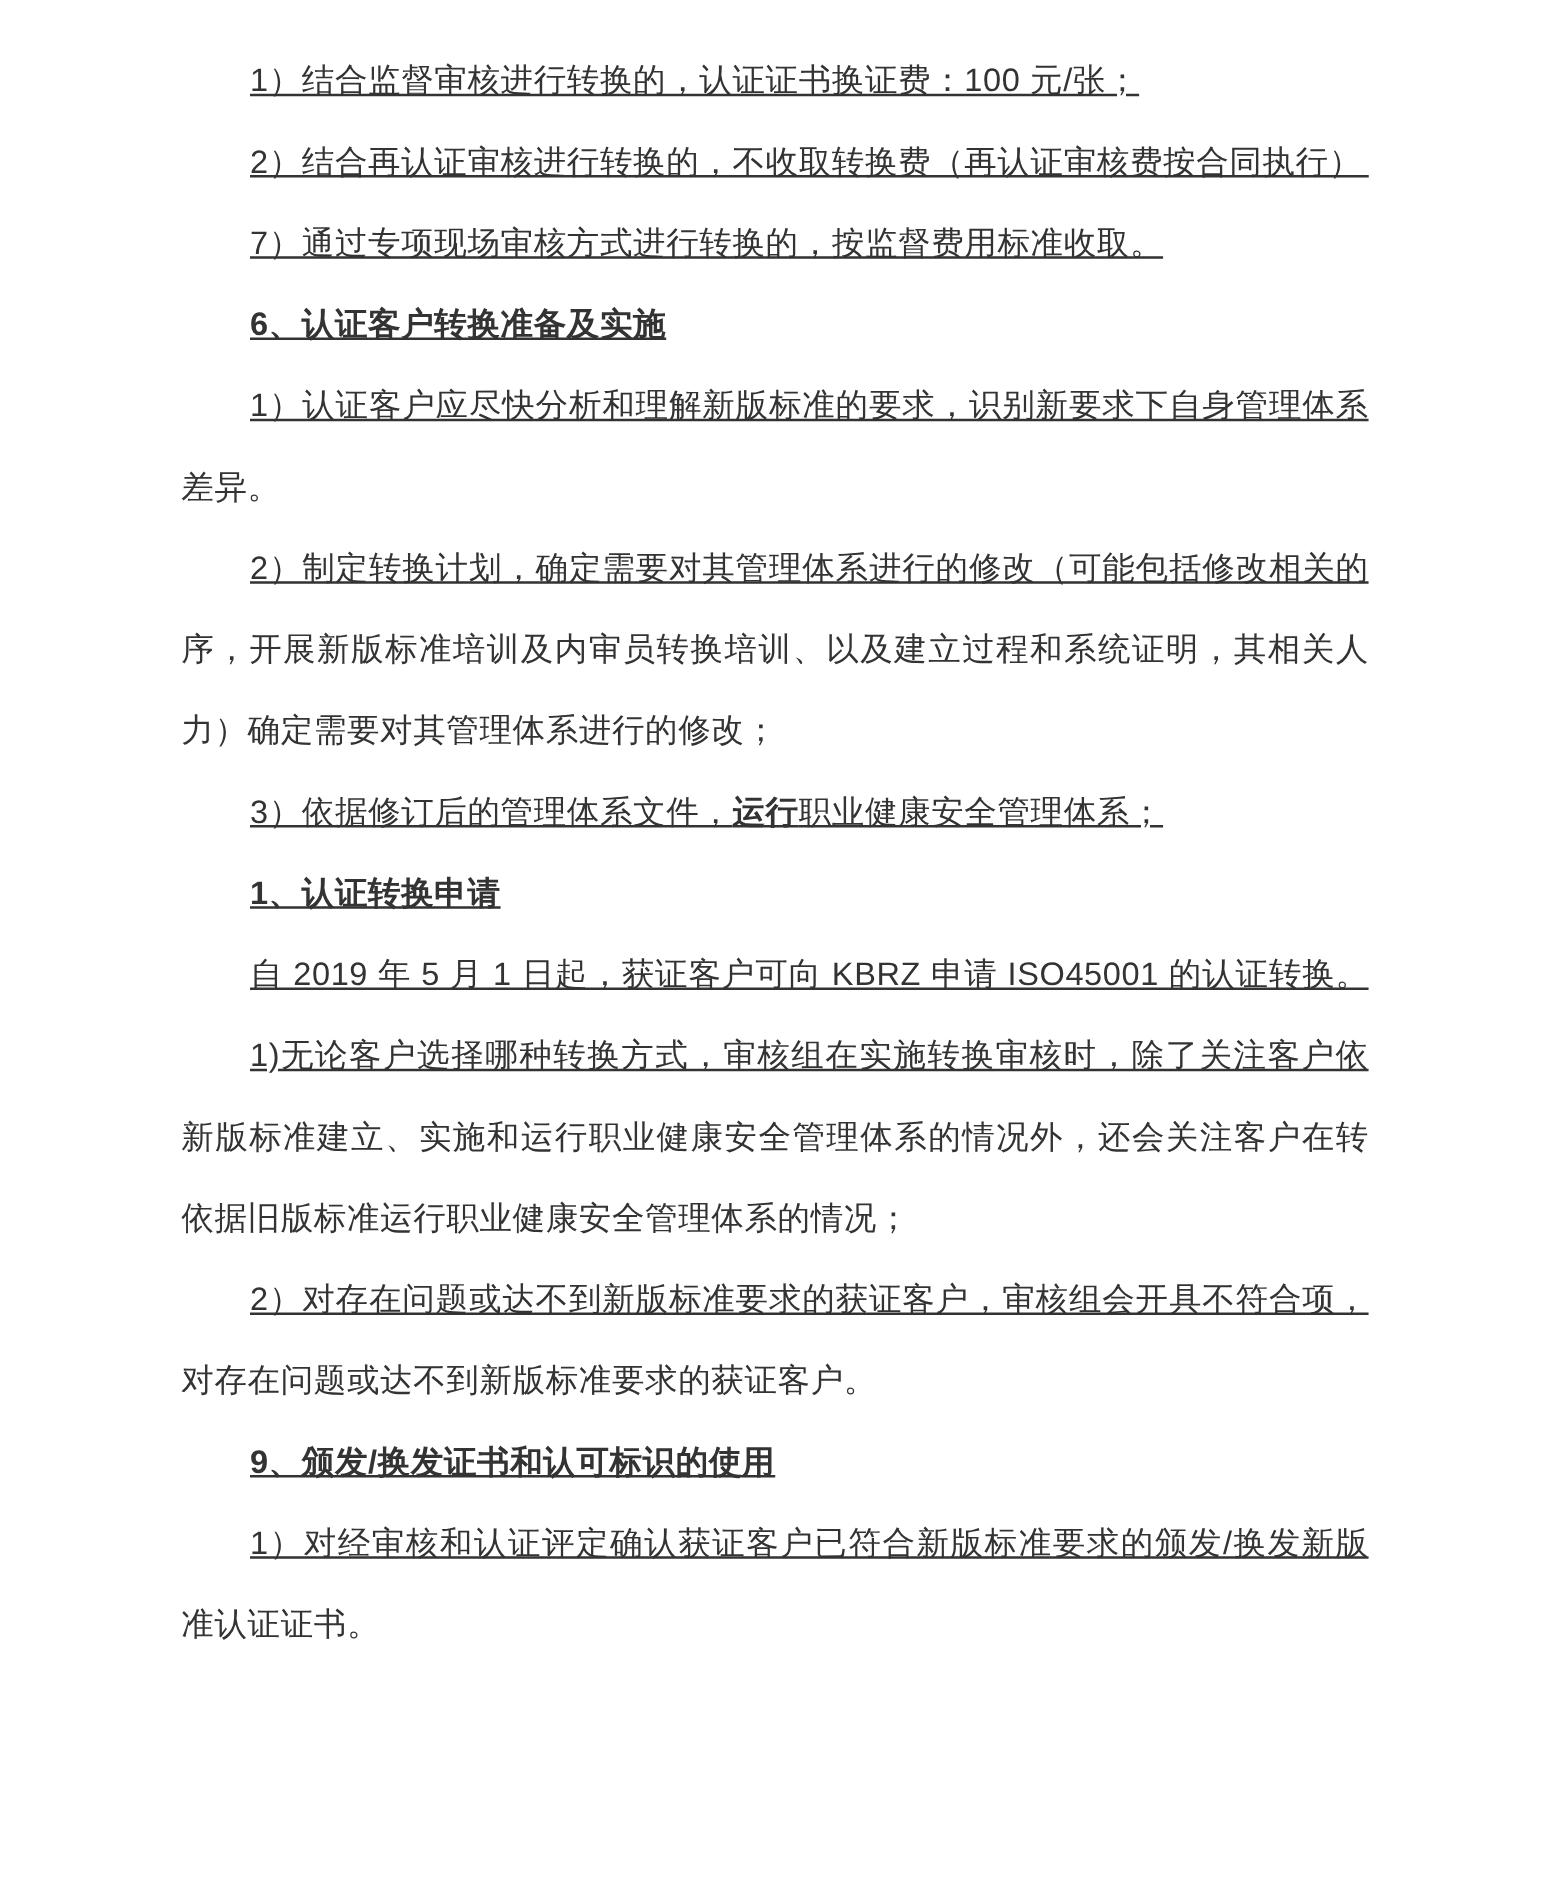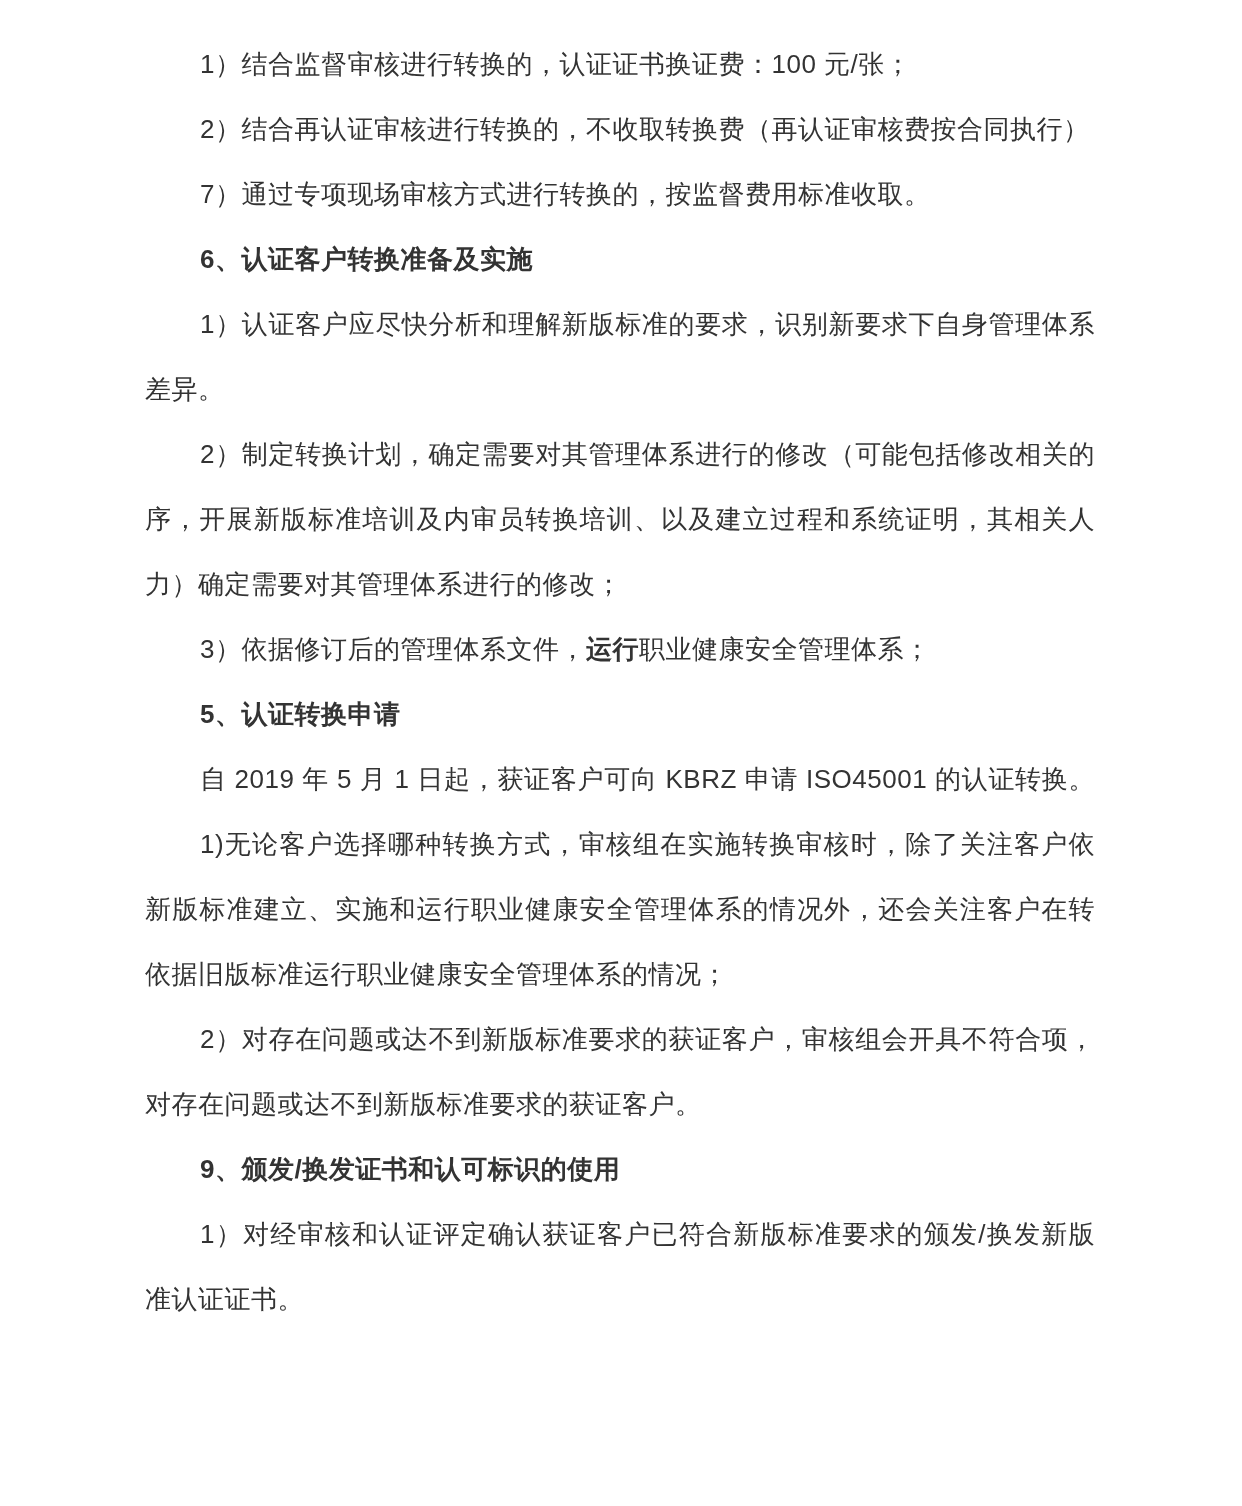--- a/index.html
+++ b/index.html
@@ -34,20 +34,21 @@
     letter-spacing: 0.5px;
   }
   .line.fill {
     white-space: normal;
     text-align: justify;
     text-align-last: justify;
     text-justify: inter-ideograph;
   }
   .line.indent {
     padding-left: 55px;
+    text-decoration: underline;
   }
   .line.heading {
     font-weight: bold;
   }
   .seg-bold {
     font-weight: bold;
   }
 </style>
 </head>
 <body>
@@ -57,21 +58,21 @@
       <div class="line indent"><span class="seg">1）结合监督审核进行转换的，认证证书换证费：100 元/张；</span></div>
       <div class="line indent"><span class="seg">2）结合再认证审核进行转换的，不收取转换费（再认证审核费按合同执行）；</span></div>
       <div class="line indent"><span class="seg">7）通过专项现场审核方式进行转换的，按监督费用标准收取。</span></div>
       <div class="line indent heading"><span class="seg-bold">6、认证客户转换准备及实施</span></div>
       <div class="line indent fill"><span class="seg">1）认证客户应尽快分析和理解新版标准的要求，识别新要求下自身管理体系的</span></div>
       <div class="line"><span class="seg">差异。</span></div>
       <div class="line indent fill"><span class="seg">2）制定转换计划，确定需要对其管理体系进行的修改（可能包括修改相关的程</span></div>
       <div class="line fill"><span class="seg">序，开展新版标准培训及内审员转换培训、以及建立过程和系统证明，其相关人员能</span></div>
       <div class="line"><span class="seg">力）确定需要对其管理体系进行的修改；</span></div>
       <div class="line indent"><span class="seg">3）依据修订后的管理体系文件，</span><span class="seg-bold">运行</span><span class="seg">职业健康安全管理体系；</span></div>
-      <div class="line indent heading"><span class="seg-bold">5、认证转换申请</span></div>
+      <div class="line indent heading"><span class="seg-bold">1、认证转换申请</span></div>
       <div class="line indent fill"><span class="seg">自 2019 年 5 月 1 日起，获证客户可向 KBRZ 申请 ISO45001 的认证转换。填写</span></div>
       <div class="line indent fill"><span class="seg">1)无论客户选择哪种转换方式，审核组在实施转换审核时，除了关注客户依据</span></div>
       <div class="line fill"><span class="seg">新版标准建立、实施和运行职业健康安全管理体系的情况外，还会关注客户在转换前</span></div>
       <div class="line"><span class="seg">依据旧版标准运行职业健康安全管理体系的情况；</span></div>
       <div class="line indent fill"><span class="seg">2）对存在问题或达不到新版标准要求的获证客户，审核组会开具不符合项，待</span></div>
       <div class="line"><span class="seg">对存在问题或达不到新版标准要求的获证客户。</span></div>
       <div class="line indent heading"><span class="seg-bold">9、颁发/换发证书和认可标识的使用</span></div>
       <div class="line indent fill"><span class="seg">1）对经审核和认证评定确认获证客户已符合新版标准要求的颁发/换发新版标</span></div>
       <div class="line"><span class="seg">准认证证书。</span></div>
     </div>

